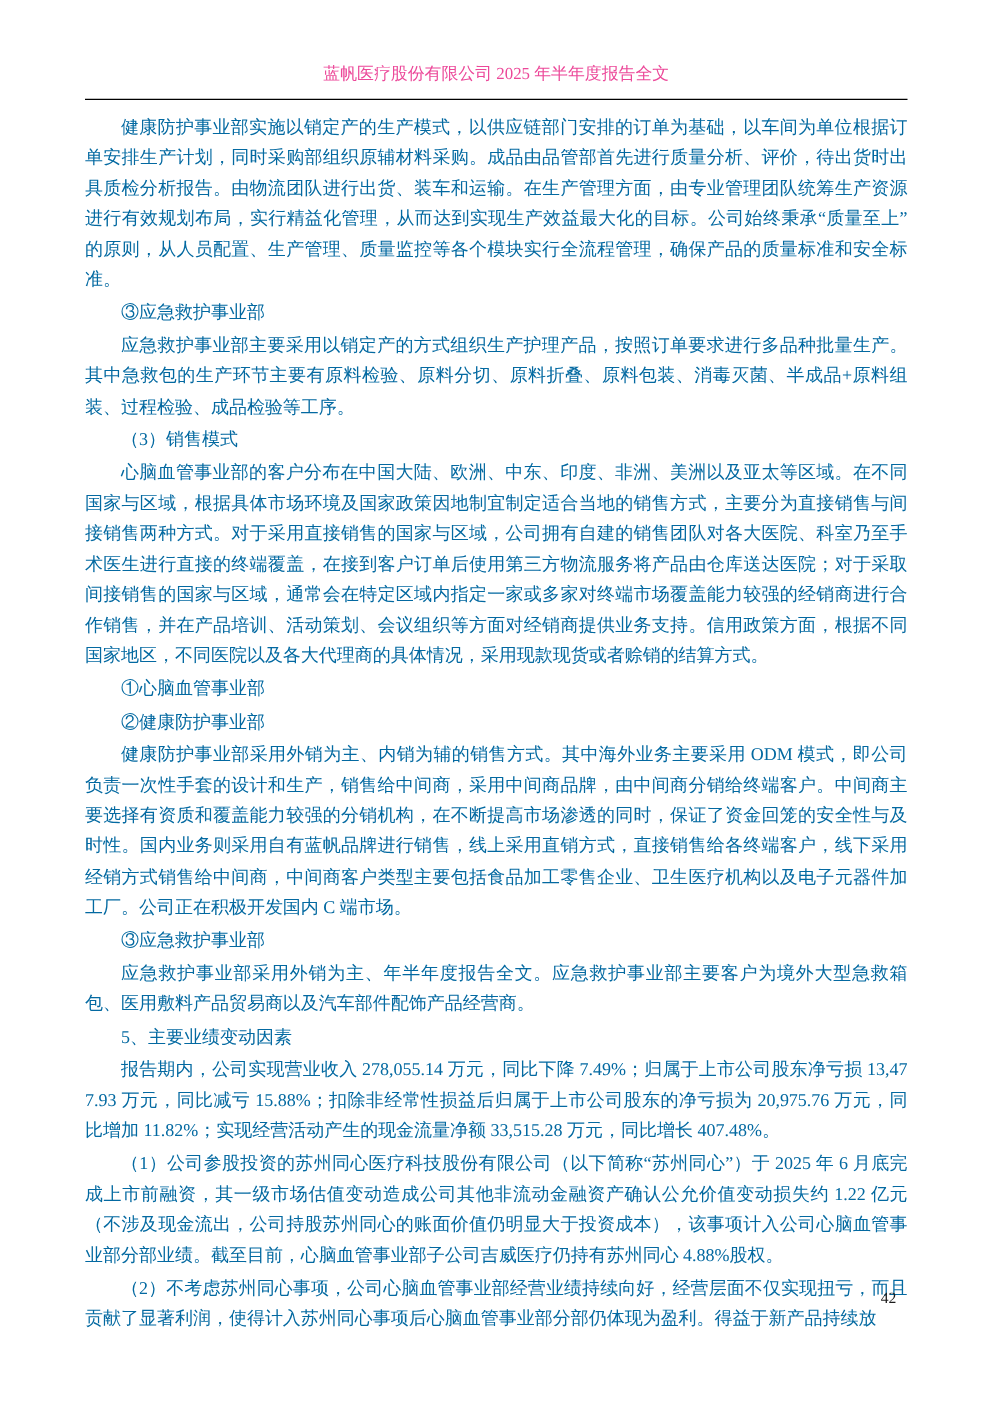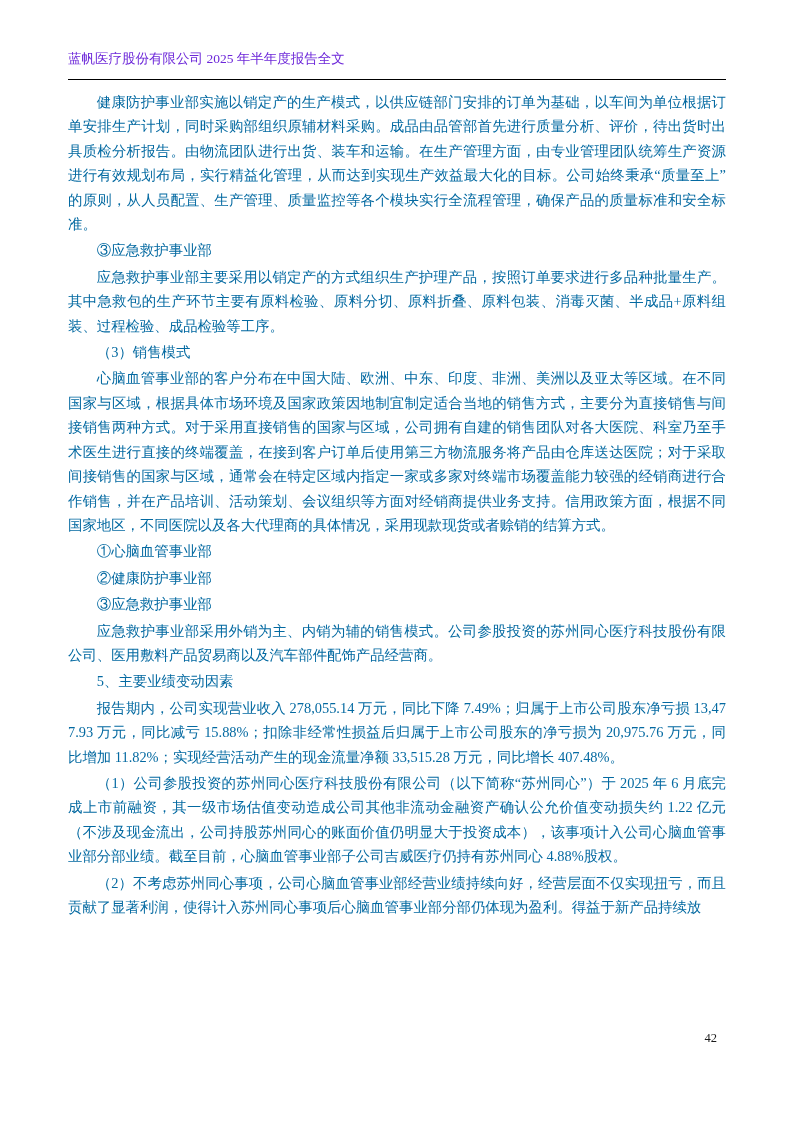--- a/index.html
+++ b/index.html
@@ -15,24 +15,24 @@
     background: #ffffff;
     font-family: "Liberation Serif", "DejaVu Serif", serif;
     color: #1a1a1a;
     overflow: hidden;
   }
   .running-header {
     position: absolute;
     top: 48px;
     left: 68px;
     width: 658px;
-    text-align: left;
+    text-align: center;
     font-size: 13.5px;
     line-height: 22px;
-    color: #6d28d9;
+    color: #ec4899;
     padding-bottom: 9px;
     border-bottom: 1.5px solid #000000;
   }
   .doc-body {
     position: absolute;
     top: 90px;
     left: 68px;
     width: 658px;
     font-size: 14.4px;
     line-height: 24.4px;
@@ -62,22 +62,23 @@
   <div class="running-header">蓝帆医疗股份有限公司 2025 年半年度报告全文</div>
 
   <div class="doc-body">
     <p>健康防护事业部实施以销定产的生产模式，以供应链部门安排的订单为基础，以车间为单位根据订单安排生产计划，同时采购部组织原辅材料采购。成品由品管部首先进行质量分析、评价，待出货时出具质检分析报告。由物流团队进行出货、装车和运输。在生产管理方面，由专业管理团队统筹生产资源进行有效规划布局，实行精益化管理，从而达到实现生产效益最大化的目标。公司始终秉承“质量至上”的原则，从人员配置、生产管理、质量监控等各个模块实行全流程管理，确保产品的质量标准和安全标准。</p>
     <p>③应急救护事业部</p>
     <p>应急救护事业部主要采用以销定产的方式组织生产护理产品，按照订单要求进行多品种批量生产。其中急救包的生产环节主要有原料检验、原料分切、原料折叠、原料包装、消毒灭菌、半成品+原料组装、过程检验、成品检验等工序。</p>
     <p>（3）销售模式</p>
     <p>心脑血管事业部的客户分布在中国大陆、欧洲、中东、印度、非洲、美洲以及亚太等区域。在不同国家与区域，根据具体市场环境及国家政策因地制宜制定适合当地的销售方式，主要分为直接销售与间接销售两种方式。对于采用直接销售的国家与区域，公司拥有自建的销售团队对各大医院、科室乃至手术医生进行直接的终端覆盖，在接到客户订单后使用第三方物流服务将产品由仓库送达医院；对于采取间接销售的国家与区域，通常会在特定区域内指定一家或多家对终端市场覆盖能力较强的经销商进行合作销售，并在产品培训、活动策划、会议组织等方面对经销商提供业务支持。信用政策方面，根据不同国家地区，不同医院以及各大代理商的具体情况，采用现款现货或者赊销的结算方式。</p>
     <p>①心脑血管事业部</p>
     <p>②健康防护事业部</p>
+    <p>健康防护事业部采用外销为主、内销为辅的销售方式。其中海外业务主要采用 ODM 模式，即公司负责一次性手套的设计和生产，销售给中间商，采用中间商品牌，由中间商分销给终端客户。中间商主要选择有资质和覆盖能力较强的分销机构，在不断提高市场渗透的同时，保证了资金回笼的安全性与及时性。国内业务则采用自有蓝帆品牌进行销售，线上采用直销方式，直接销售给各终端客户，线下采用经销方式销售给中间商，中间商客户类型主要包括食品加工零售企业、卫生医疗机构以及电子元器件加工厂。公司正在积极开发国内 C 端市场。</p>
     <p>③应急救护事业部</p>
-    <p>应急救护事业部采用外销为主、内销为辅的销售模式。公司参股投资的苏州同心医疗科技股份有限公司、医用敷料产品贸易商以及汽车部件配饰产品经营商。</p>
+    <p>应急救护事业部采用外销为主、年半年度报告全文。应急救护事业部主要客户为境外大型急救箱包、医用敷料产品贸易商以及汽车部件配饰产品经营商。</p>
     <p>5、主要业绩变动因素</p>
     <p>报告期内，公司实现营业收入 278,055.14 万元，同比下降 7.49%；归属于上市公司股东净亏损 13,477.93 万元，同比减亏 15.88%；扣除非经常性损益后归属于上市公司股东的净亏损为 20,975.76 万元，同比增加 11.82%；实现经营活动产生的现金流量净额 33,515.28 万元，同比增长 407.48%。</p>
     <p>（1）公司参股投资的苏州同心医疗科技股份有限公司（以下简称“苏州同心”）于 2025 年 6 月底完成上市前融资，其一级市场估值变动造成公司其他非流动金融资产确认公允价值变动损失约 1.22 亿元（不涉及现金流出，公司持股苏州同心的账面价值仍明显大于投资成本），该事项计入公司心脑血管事业部分部业绩。截至目前，心脑血管事业部子公司吉威医疗仍持有苏州同心 4.88%股权。</p>
     <p>（2）不考虑苏州同心事项，公司心脑血管事业部经营业绩持续向好，经营层面不仅实现扭亏，而且贡献了显著利润，使得计入苏州同心事项后心脑血管事业部分部仍体现为盈利。得益于新产品持续放</p>
   </div>
 
   <div class="page-footer">42</div>
 
 </div>
 

